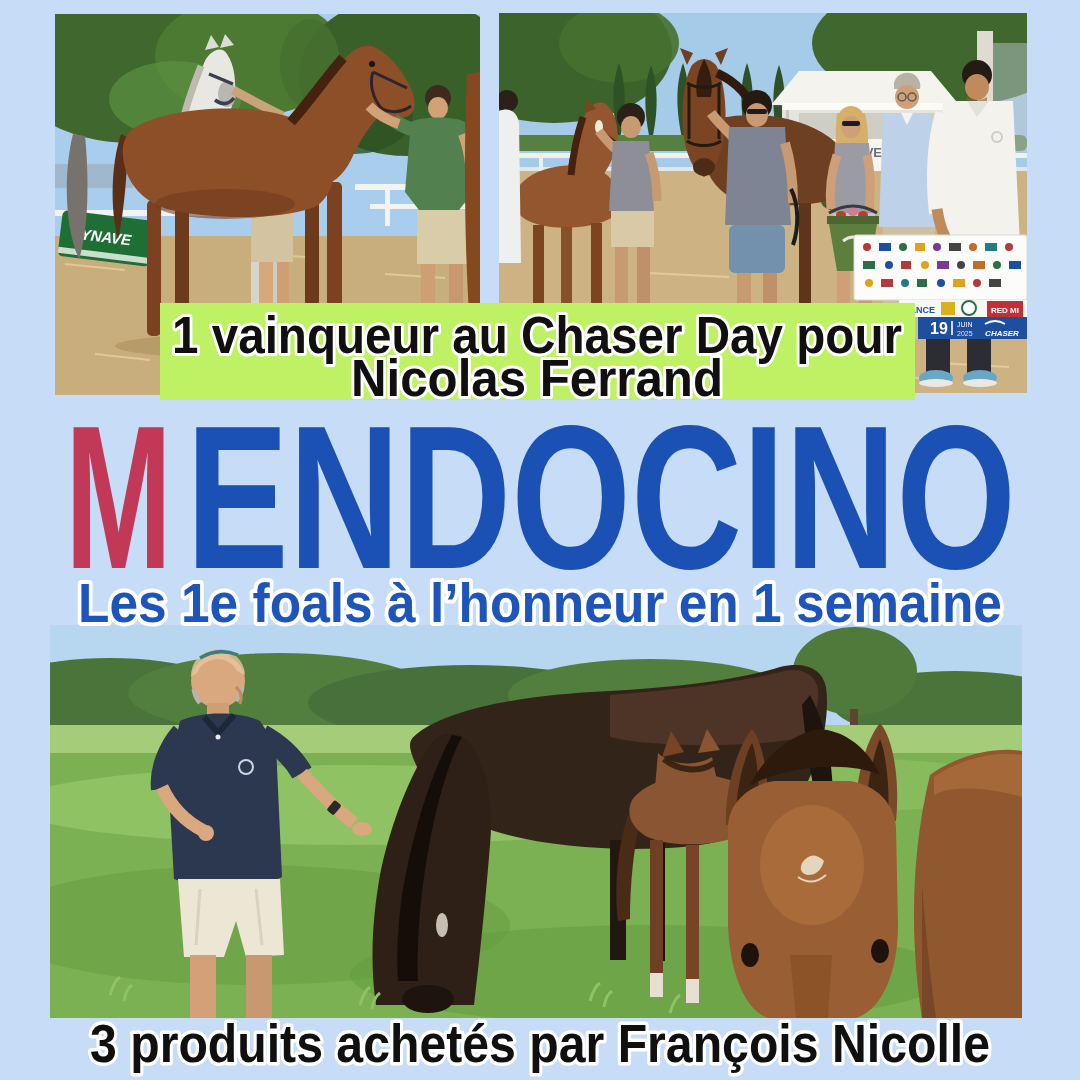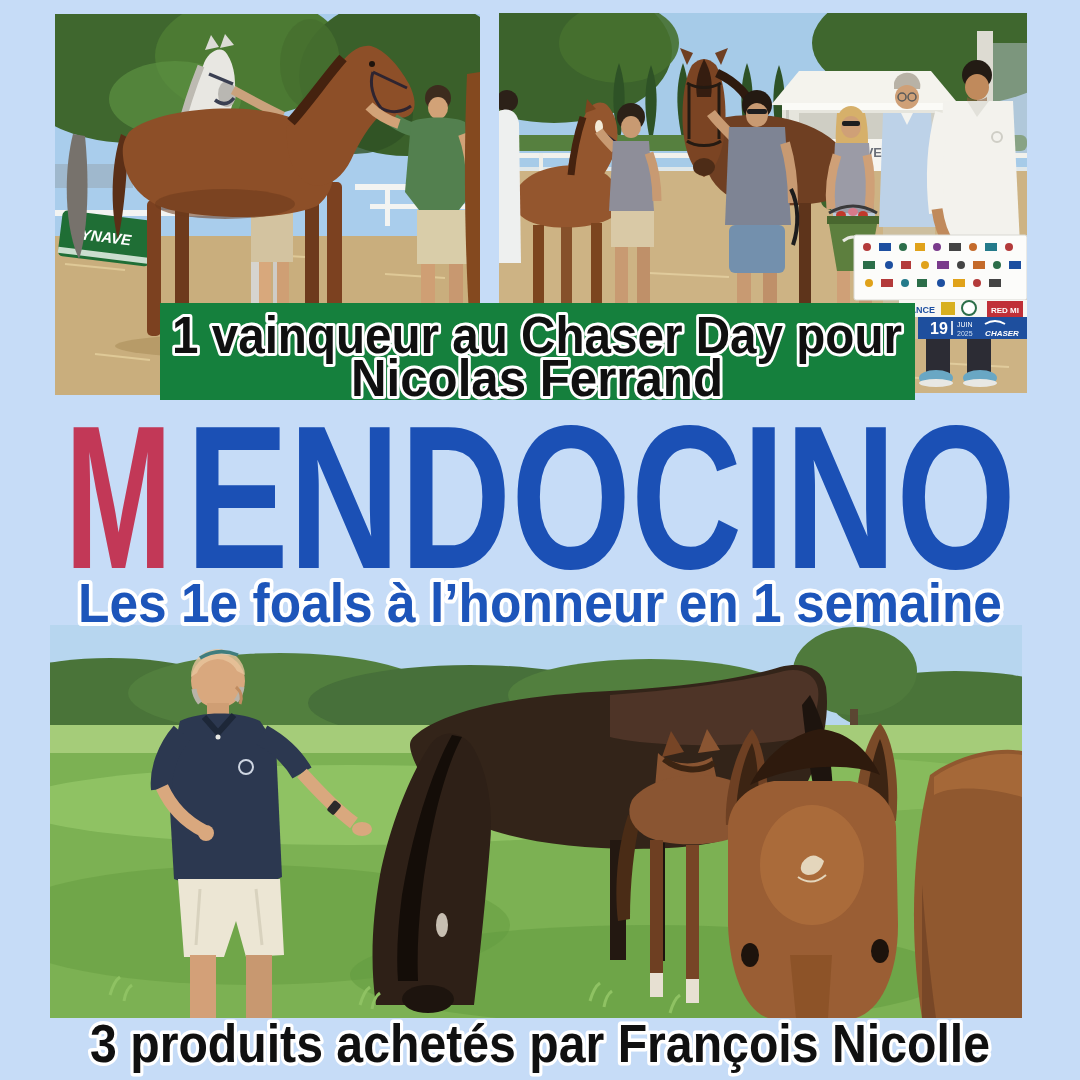--- a/index.html
+++ b/index.html
@@ -2,21 +2,21 @@
 <html><head>
 <meta charset="utf-8">
 <style>
   html,body{margin:0;padding:0;background:#c6dcf7;}
   .canvas{position:relative;width:1080px;height:1080px;background:#c6dcf7;overflow:hidden;
           font-family:"Liberation Sans","DejaVu Sans",sans-serif;}
   .photo{position:absolute;display:block;}
   #photo-left{left:55px;top:14px;}
   #photo-right{left:499px;top:13px;}
   #photo-bottom{left:50px;top:625px;}
-  #caption-box{position:absolute;left:160px;top:303px;width:755px;height:97px;background:#15803d;z-index:5;}
+  #caption-box{position:absolute;left:160px;top:303px;width:755px;height:97px;background:#bef264;z-index:5;}
   #title-svg{position:absolute;left:0;top:395px;z-index:6;}
   #subtitle-svg{position:absolute;left:0;top:570px;z-index:7;}
   #bottom-caption-svg{position:absolute;left:0;top:1008px;z-index:7;}
   svg text{font-family:"Liberation Sans","DejaVu Sans",sans-serif;}
 </style>
 </head>
 <body>
 
 <div class="canvas">
 

